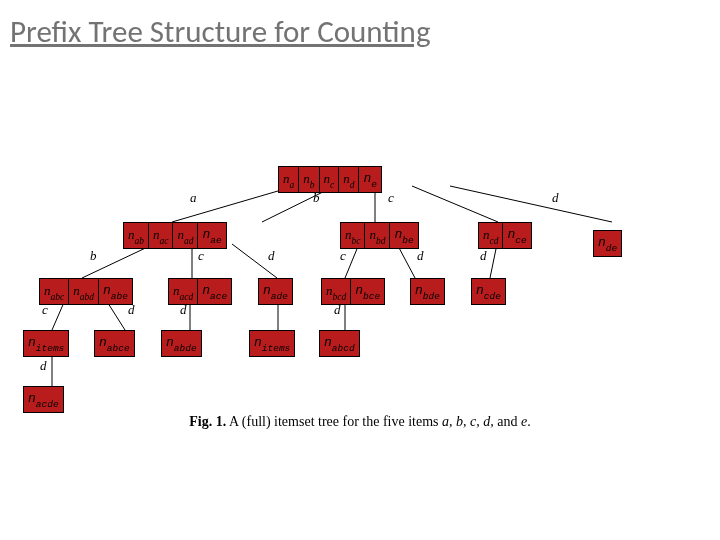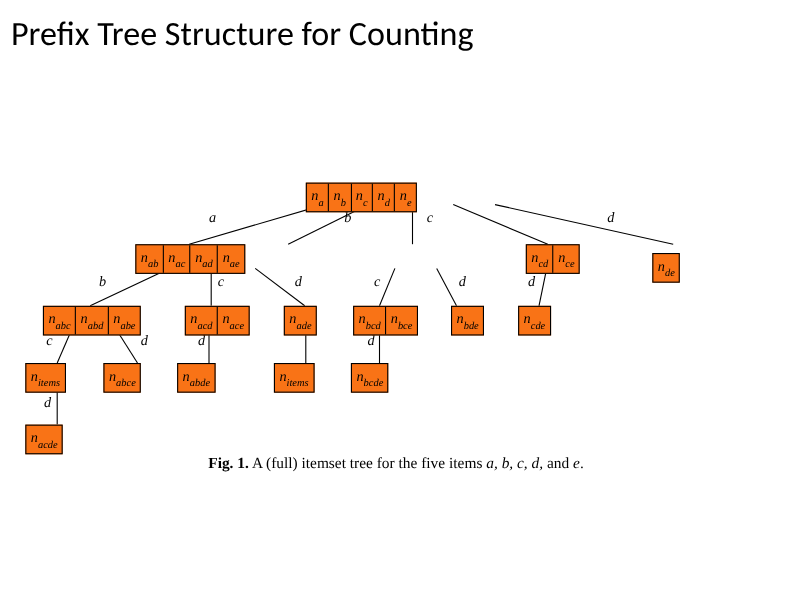--- a/index.html
+++ b/index.html
@@ -9,42 +9,43 @@
     height: 540px;
     background: #fff;
     font-family: Calibri, Arial, sans-serif;
     position: relative;
   }
   .title {
     position: absolute;
     top: 12px;
     left: 10px;
     font-size: 31px;
-    color: #000000;
+    color: #737373;
+    text-decoration: underline;
   }
   .stage {
     position: absolute;
     top: 0;
     left: 0;
     width: 720px;
     height: 540px;
   }
   .node {
     position: absolute;
     border: 1px solid #000;
-    background: #f97316;
+    background: #b91c1c;
     font-family: "Times New Roman", serif;
     display: flex;
   }
   .cell {
     border-right: 1px solid #000;
     padding: 2px 4px 3px 4px;
     white-space: nowrap;
   }
-  .cell:last-child { border-right: none; }
+  .cell:last-child { border-right: none; font-family: Liberation Mono, monospace; }
   .sym { font-style: italic; font-size: 13px; }
   .sub { font-style: italic; font-size: 9.5px; vertical-align: sub; position: relative; top: 1px; }
   .line {
     stroke: #000;
     stroke-width: 1;
   }
   .elabel {
     position: absolute;
     font-family: "Times New Roman", serif;
     font-style: italic;
@@ -120,20 +121,25 @@
   <span class="cell"><span class="sym">n</span><span class="sub">d</span></span>
   <span class="cell"><span class="sym">n</span><span class="sub">e</span></span>
 </div>
 
 <div class="node" style="top:222px;left:123px">
   <span class="cell"><span class="sym">n</span><span class="sub">ab</span></span>
   <span class="cell"><span class="sym">n</span><span class="sub">ac</span></span>
   <span class="cell"><span class="sym">n</span><span class="sub">ad</span></span>
   <span class="cell"><span class="sym">n</span><span class="sub">ae</span></span>
 </div>
+<div class="node" style="top:222px;left:340px">
+  <span class="cell"><span class="sym">n</span><span class="sub">bc</span></span>
+  <span class="cell"><span class="sym">n</span><span class="sub">bd</span></span>
+  <span class="cell"><span class="sym">n</span><span class="sub">be</span></span>
+</div>
 <div class="node" style="top:222px;left:478px">
   <span class="cell"><span class="sym">n</span><span class="sub">cd</span></span>
   <span class="cell"><span class="sym">n</span><span class="sub">ce</span></span>
 </div>
 <div class="node" style="top:230px;left:593px">
   <span class="cell"><span class="sym">n</span><span class="sub">de</span></span>
 </div>
 
 <div class="node" style="top:278px;left:168px">
   <span class="cell"><span class="sym">n</span><span class="sub">acd</span></span>
@@ -164,21 +170,21 @@
 <div class="node" style="top:330px;left:94px">
   <span class="cell"><span class="sym">n</span><span class="sub">abce</span></span>
 </div>
 <div class="node" style="top:330px;left:161px">
   <span class="cell"><span class="sym">n</span><span class="sub">abde</span></span>
 </div>
 <div class="node" style="top:330px;left:249px">
   <span class="cell"><span class="sym">n</span><span class="sub">items</span></span>
 </div>
 <div class="node" style="top:330px;left:319px">
-  <span class="cell"><span class="sym">n</span><span class="sub">bcde</span></span>
+  <span class="cell"><span class="sym">n</span><span class="sub">abcd</span></span>
 </div>
 
 <div class="node" style="top:386px;left:23px">
   <span class="cell"><span class="sym">n</span><span class="sub">acde</span></span>
 </div>
 
 <div class="caption" style="top:414px;left:0">
   <b>Fig. 1.</b><span> A (full) itemset tree for the five items </span><i>a, b, c, d,</i><span> and </span><i>e</i><span>.</span>
 </div>
 

